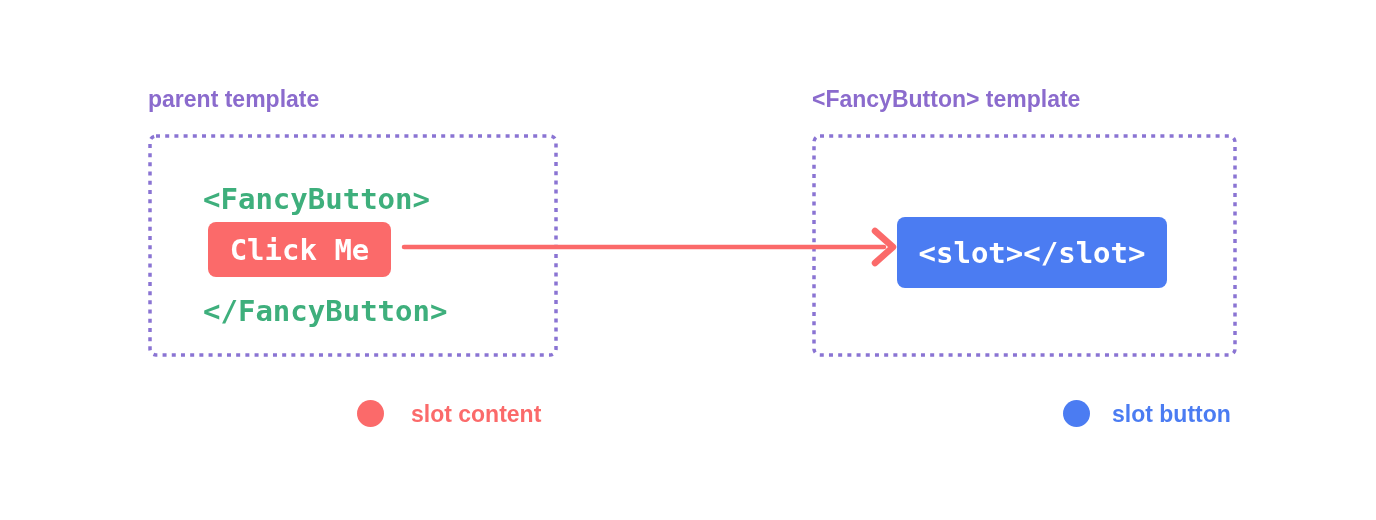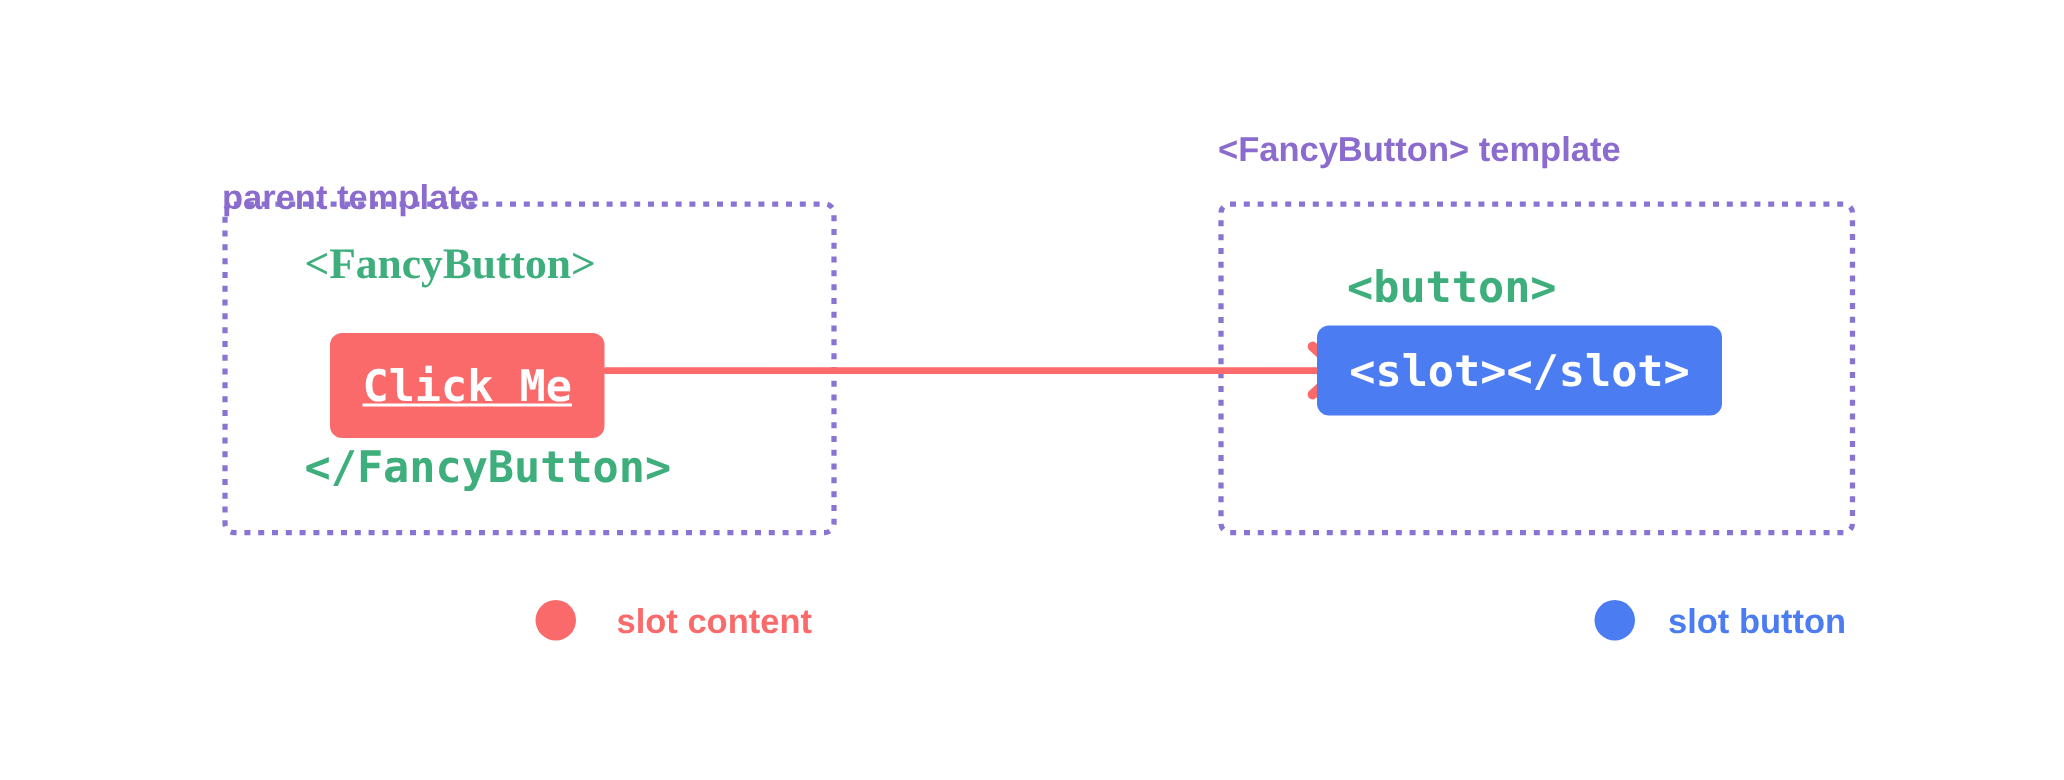--- a/index.html
+++ b/index.html
@@ -26,40 +26,40 @@
     position:absolute; font-family:"DejaVu Sans Mono","Liberation Mono",monospace;
     font-weight:bold; font-size:29px; line-height:30px;
     color:var(--green); white-space:pre;
   }
   .chip{
     position:absolute; display:flex; align-items:center; justify-content:center;
     border-radius:8px; color:var(--white);
     font-family:"DejaVu Sans Mono","Liberation Mono",monospace;
     font-weight:bold; font-size:29px; white-space:pre;
   }
-  .chip-red{left:220px; top:222px; width:183px; height:70px; background:var(--red);text-decoration:underline;}
-  .chip-blue{left:878px; top:217px; width:270px; height:60px; background:var(--blue);}
+  .chip-red{left:208px; top:222px; width:183px; height:55px; background:var(--red);}
+  .chip-blue{left:897px; top:217px; width:270px; height:71px; background:var(--blue);}
 
   .replace-label{
     position:absolute; left:577px; top:203px; width:200px; text-align:center;
     font-size:23px; font-weight:bold; color:var(--red); line-height:26px;
   }
 
   .legend-dot{position:absolute; width:27px; height:27px; border-radius:50%; top:400px;}
   .legend-dot-red{left:357px; background:var(--red);}
   .legend-dot-blue{left:1063px; background:var(--blue);}
   .legend-label{position:absolute; top:401px; font-size:23px; font-weight:bold; line-height:26px; white-space:pre;}
   .legend-label-red{left:411px; color:var(--red);}
   .legend-label-blue{left:1112px; color:var(--blue);}
 
-  .pos-left-open{left:203px; top:161px;font-family:Liberation Serif, serif;}
+  .pos-left-open{left:203px; top:184px;}
   .pos-left-close{left:203px; top:296px;}
   .pos-right-open{left:898px; top:176px;}
   .pos-right-close{left:898px; top:296px;}
-  .pos-left-title{left:148px; top:86px;margin-top:32px;}
+  .pos-left-title{left:148px; top:86px;}
   .pos-right-title{left:812px; top:86px;}
 </style>
 </head>
 <body>
 
 <div class="stage">
 
   <svg class="overlay" viewBox="0 0 1376 520" aria-hidden="true">
     <rect class="dash" x="150" y="136" width="406" height="219" rx="6"></rect>
     <rect class="dash" x="814" y="136" width="421" height="219" rx="6"></rect>
@@ -71,21 +71,20 @@
 
   <div class="panel-label pos-right-title">&lt;FancyButton&gt; template</div>
 
   <div class="code pos-left-open">&lt;FancyButton&gt;</div>
 
   <div class="chip chip-red">Click Me</div>
 
   <div class="code pos-left-close">&lt;/FancyButton&gt;</div>
 
 
-  <div class="code pos-right-open">&lt;button&gt;</div>
 
   <div class="chip chip-blue">&lt;slot&gt;&lt;/slot&gt;</div>
 
 
   <div class="legend-dot legend-dot-red"></div>
   <div class="legend-label legend-label-red">slot content</div>
 
   <div class="legend-dot legend-dot-blue"></div>
   <div class="legend-label legend-label-blue">slot button</div>
 

